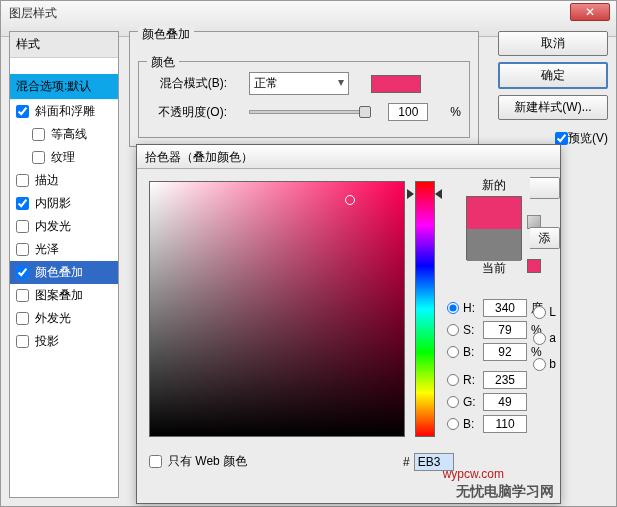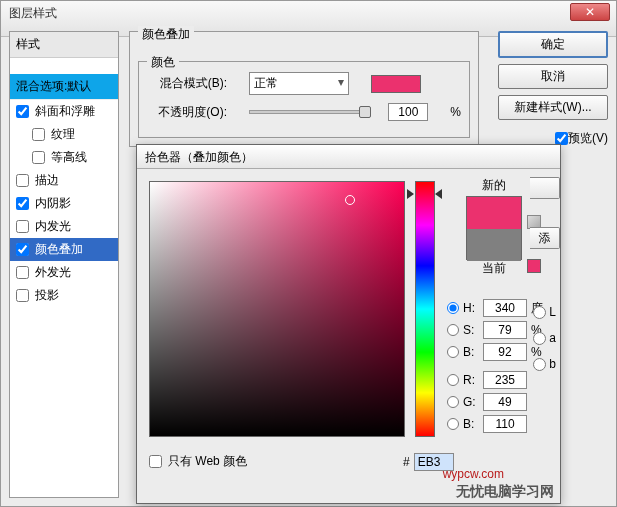--- a/index.html
+++ b/index.html
@@ -103,41 +103,49 @@
     <div class="styles-panel">
       <div class="styles-header">样式</div>
       <div class="styles-sub">混合选项:默认</div>
 
       <div class="style-item">
         <input type="checkbox" checked="" style="">
         <span>斜面和浮雕</span>
       </div>
       <div class="style-item indent">
         <input type="checkbox" style="">
+        <span>等高线</span>
+      </div>
+      <div class="style-item indent">
+        <input type="checkbox" style="">
         <span>纹理</span>
       </div>
-      <div class="style-item indent">
-        <input type="checkbox" style="">
-        <span>等高线</span>
-      </div>
       <div class="style-item">
         <input type="checkbox" style="">
         <span>描边</span>
       </div>
       <div class="style-item">
         <input type="checkbox" checked="" style="">
         <span>内阴影</span>
       </div>
       <div class="style-item">
         <input type="checkbox" style="">
         <span>内发光</span>
       </div>
+      <div class="style-item">
+        <input type="checkbox" style="">
+        <span>光泽</span>
+      </div>
       <div class="style-item selected">
         <input type="checkbox" checked="" style="">
         <span>颜色叠加</span>
+      </div>
+      <div class="style-item">
+        <input type="checkbox" style="">
+        <span>图案叠加</span>
       </div>
       <div class="style-item">
         <input type="checkbox" style="">
         <span>外发光</span>
       </div>
       <div class="style-item">
         <input type="checkbox" style="">
         <span>投影</span>
       </div>
     </div>
@@ -158,22 +166,22 @@
           <div class="slider-track">
             <div class="slider-thumb"></div>
           </div>
           <input class="num-input" value="100" style="">
           <span>%</span>
         </div>
       </div>
     </div>
 
     <div class="right-buttons">
+      <div class="btn">取消</div>
       <div class="btn primary">确定</div>
-      <div class="btn">取消</div>
       <div class="btn">新建样式(W)...</div>
       <div class="preview-chk">
         <input type="checkbox" checked="" style="">
         <span>预览(V)</span>
       </div>
     </div>
 
   </div>
 </div>
 

